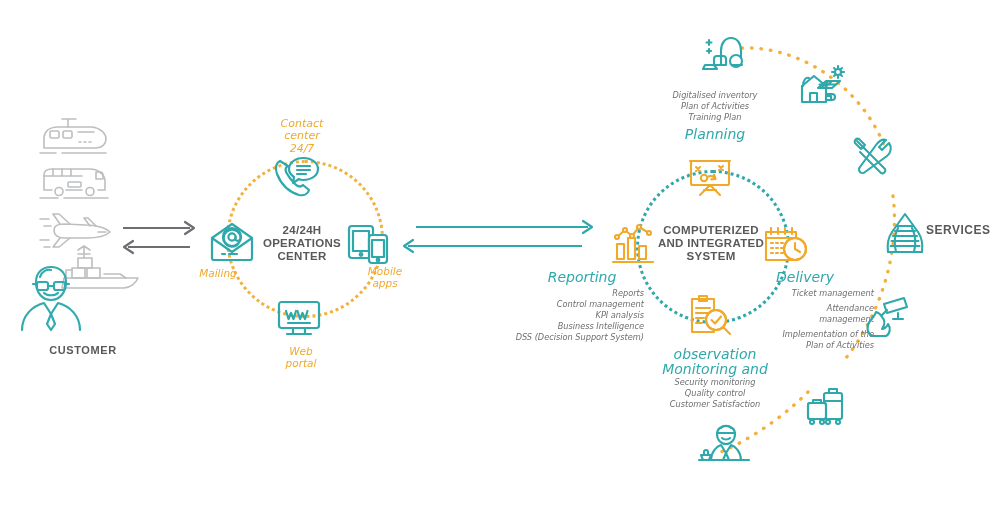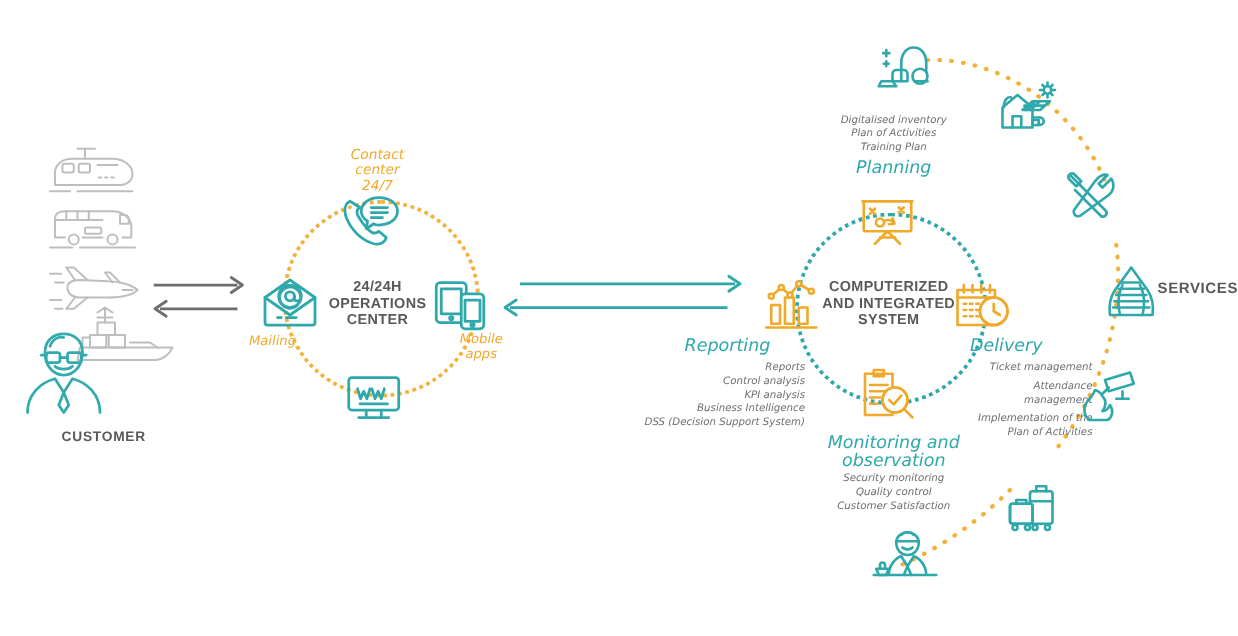--- a/index.html
+++ b/index.html
@@ -180,20 +180,24 @@
 
   <svg class="ic abs" style="left:275px;top:298px;" width="48" height="40" viewBox="0 0 48 40">
     <g fill="none" stroke="#2fa8ab" stroke-width="2.2" stroke-linecap="round" stroke-linejoin="round">
       <rect x="4" y="4" width="40" height="26" rx="2.5"></rect>
       <path d="M18 30 v5 M30 30 v5 M12 36 h24"></path>
       <path d="M11 13 l2.5 8 l2.5 -6 l2.5 6 l2.5 -8"></path>
       <path d="M22.5 13 l2.5 8 l2.5 -6 l2.5 6 l2.5 -8"></path>
       <path d="M13 25 h22"></path>
     </g>
   </svg>
+  <div class="abs lbl-orange" style="left:253px;top:346px;width:96px;font-size:10.5px;">
+    <div>Web</div>
+    <div>portal</div>
+  </div>
 
   <svg class="ic abs" style="left:208px;top:222px;" width="48" height="42" viewBox="0 0 48 42">
     <g fill="none" stroke="#2fa8ab" stroke-width="2.2" stroke-linecap="round" stroke-linejoin="round">
       <path d="M4 16 L24 2 L44 16 V36 a2 2 0 0 1 -2 2 H6 a2 2 0 0 1 -2 -2 Z"></path>
       <path d="M4 16 L24 30 L44 16"></path>
       <circle cx="24" cy="15" r="9" fill="#ffffff"></circle>
       <circle cx="24" cy="15" r="3.6"></circle>
       <path d="M27.6 15 v3 a3 3 0 0 0 5 -2 a8.5 8.5 0 1 0 -3 6.6"></path>
       <path d="M14 32 h3 M21 32 h8"></path>
     </g>
@@ -249,22 +253,22 @@
       <path d="M6 7 h22 v33 h-22 z"></path>
       <path d="M13 4 h8 v5 h-8 z"></path>
       <path d="M10 16 h14 M10 21 h14 M10 26 h8 M10 31 h6"></path>
       <circle cx="30" cy="28" r="10" fill="#ffffff"></circle>
       <circle cx="30" cy="28" r="10"></circle>
       <path d="M25.5 28 l3.5 3.5 l6 -7"></path>
       <path d="M37.5 35.5 L44 42"></path>
     </g>
   </svg>
   <div class="abs cat-title" style="left:645px;top:347px;width:140px;text-align:center;">
+    <div>observation</div>
     <div>Monitoring and</div>
-    <div>observation</div>
   </div>
   <div class="abs body-gray" style="left:640px;top:377px;width:150px;text-align:center;">
     <div>Security monitoring</div>
     <div>Quality control</div>
     <div>Customer Satisfaction</div>
   </div>
 
   <svg class="ic abs" style="left:611px;top:224px;" width="46" height="42" viewBox="0 0 46 42">
     <g fill="none" stroke="#f0a92a" stroke-width="2.1" stroke-linecap="round" stroke-linejoin="round">
       <rect x="6" y="20" width="7" height="15"></rect>
@@ -275,21 +279,21 @@
       <circle cx="6" cy="13" r="2" fill="#ffffff"></circle>
       <circle cx="14" cy="6" r="2" fill="#ffffff"></circle>
       <circle cx="21" cy="12" r="2" fill="#ffffff"></circle>
       <circle cx="28" cy="3" r="2" fill="#ffffff"></circle>
       <circle cx="38" cy="9" r="2" fill="#ffffff"></circle>
     </g>
   </svg>
   <div class="abs cat-title" style="left:520px;top:270px;width:124px;text-align:center;">Reporting</div>
   <div class="abs body-gray" style="left:500px;top:288px;width:144px;text-align:right;">
     <div>Reports</div>
-    <div>Control analysis</div>
+    <div>Control management</div>
     <div>KPI  analysis</div>
     <div>Business Intelligence</div>
     <div>DSS (Decision Support System)</div>
   </div>
 
   <svg class="ic abs" style="left:699px;top:30px;" width="46" height="44" viewBox="0 0 46 44">
     <g fill="none" stroke="#2fa8ab" stroke-width="2.1" stroke-linecap="round" stroke-linejoin="round">
       <path d="M22 35 V21 C22 13 26 8 32 8 C38 8 42 13 42 21 V28"></path>
       <path d="M22 26 h-4 a3 3 0 0 0 -3 3 v6 h12 v-6 a3 3 0 0 0 -3 -3 z"></path>
       <path d="M15 35 H6 l-2 4 h14 z"></path>

